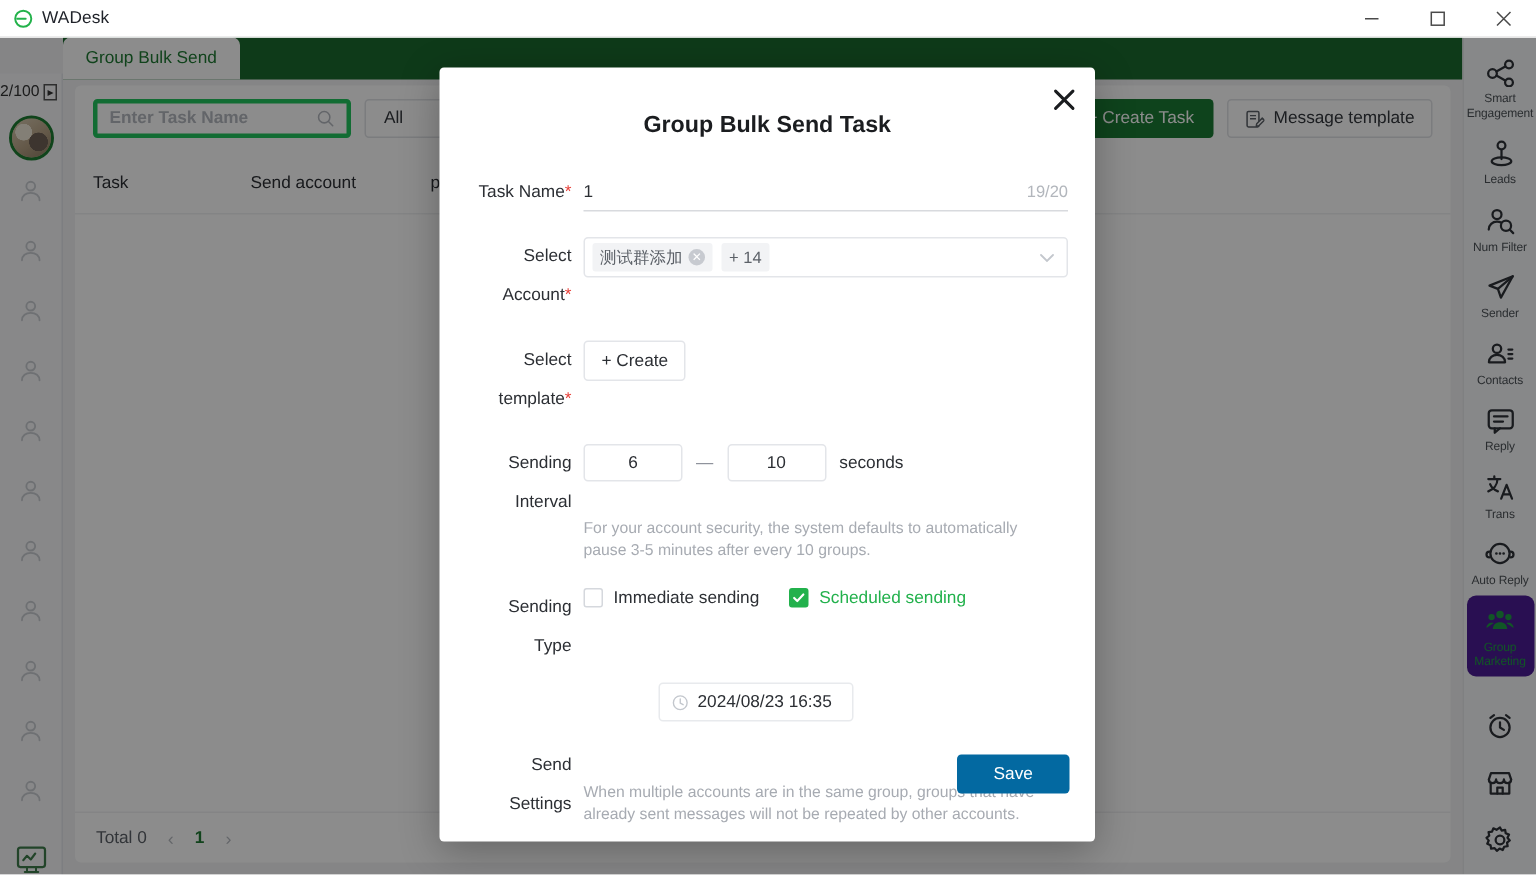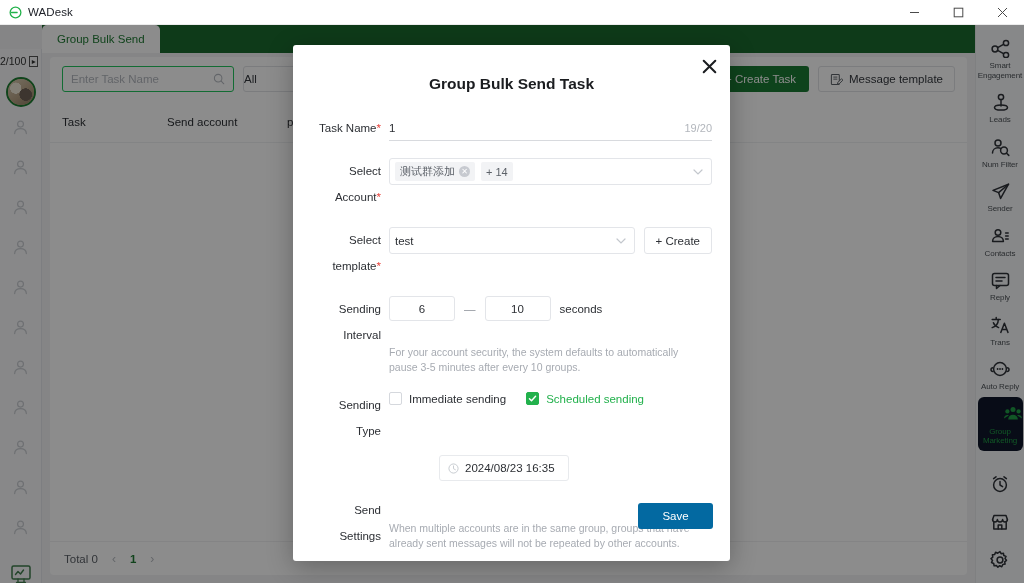--- a/index.html
+++ b/index.html
@@ -92,27 +92,27 @@
     border-top-left-radius: 5px; border-top-right-radius: 5px;
   }
   .panel {
     position: absolute; left: 8px; right: 8px; top: 32px; bottom: 8px;
     background: #ffffff; border-radius: 4px;
   }
   .toolbar {
     height: 44px; display: flex; align-items: center; padding: 0 12px; gap: 9px;
   }
   .search-box {
-    width: 172px; height: 26px; border: 1px solid #22c55e; border-radius: 3px;
-    display: flex; align-items: center; padding: 0 8px; gap: 4px;
+    width: 172px; height: 26px; border: 3px solid #22c55e; border-radius: 3px;
+    display: flex; align-items: center; padding: 0 8px; gap: 4px; font-weight: bold;
   }
   .search-box span.ph { font-size: 11.5px; color: #b4b8bf; flex: 1; }
   .select-sm {
     height: 26px; min-width: 78px; border: 1px solid #e0e2e6; border-radius: 3px;
-    display: flex; align-items: center; padding: 0 0; gap: 6px;
+    display: flex; align-items: center; padding: 0 12px; gap: 6px;
     font-size: 11.5px; color: #33373d;
   }
   .tb-spacer { flex: 1; }
   .btn-primary {
     height: 26px; padding: 0 13px; background: #1a7a33; color: #fff;
     font-size: 11.5px; border-radius: 3px; display: flex; align-items: center;
   }
   .btn-ghost {
     height: 26px; padding: 0 11px; border: 1px solid #e0e2e6; border-radius: 3px;
     font-size: 11.5px; color: #33373d; display: flex; align-items: center; gap: 6px;
@@ -137,21 +137,21 @@
   
   .right-rail {
     position: absolute; right: 0; top: 0; width: 49px; height: 558px;
     background: #f6f7f9; border-left: 1px solid #e7e9ec;
     display: flex; flex-direction: column; align-items: center; padding-top: 6px;
   }
   .rr-item {
     width: 45px; padding: 7px 0 5px; display: flex; flex-direction: column;
     align-items: center; gap: 3px; border-radius: 6px;
   }
-  .rr-item.active { background: #0f172a; align-items: flex-end; }
+  .rr-item.active { background: #4c1d95; }
   .rr-label {
     font-size: 8px; color: #4d5358; text-align: center; line-height: 9.5px; letter-spacing: -.1px;
   }
   .rr-item.active .rr-label { color: #1f9d45; }
   .rr-icon { color: #2e3238; display: flex; }
   .rr-item.active .rr-icon { color: #1f9d45; }
   .rr-gap { height: 14px; }
 
   
   .modal {
@@ -590,26 +590,20 @@
             </svg>
           </div>
         </div>
       </div>
 
       <div class="row">
         <div class="lbl">
           <span>Select template</span><span class="req">*</span>
         </div>
         <div class="field row-inline">
-          <div class="select-box template">
-            <span>test</span>
-            <svg class="chev" width="10" height="6" viewBox="0 0 10 6">
-              <path d="M1 1 L5 5 L9 1" fill="none" stroke="#c3c7cd" stroke-width="1.2" stroke-linecap="round"></path>
-            </svg>
-          </div>
           <div class="btn-create">+ Create</div>
         </div>
       </div>
 
       <div class="row">
         <div class="lbl">Sending Interval</div>
         <div class="field">
           <div class="row-inline">
             <div class="num-input">6</div>
             <span class="dash">—</span>

